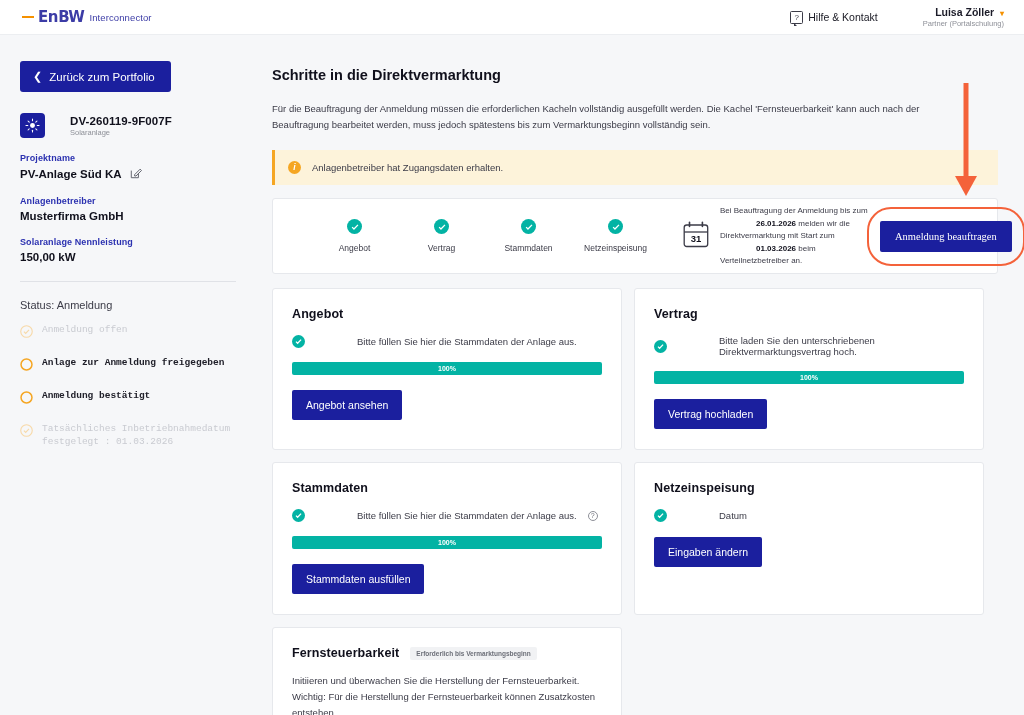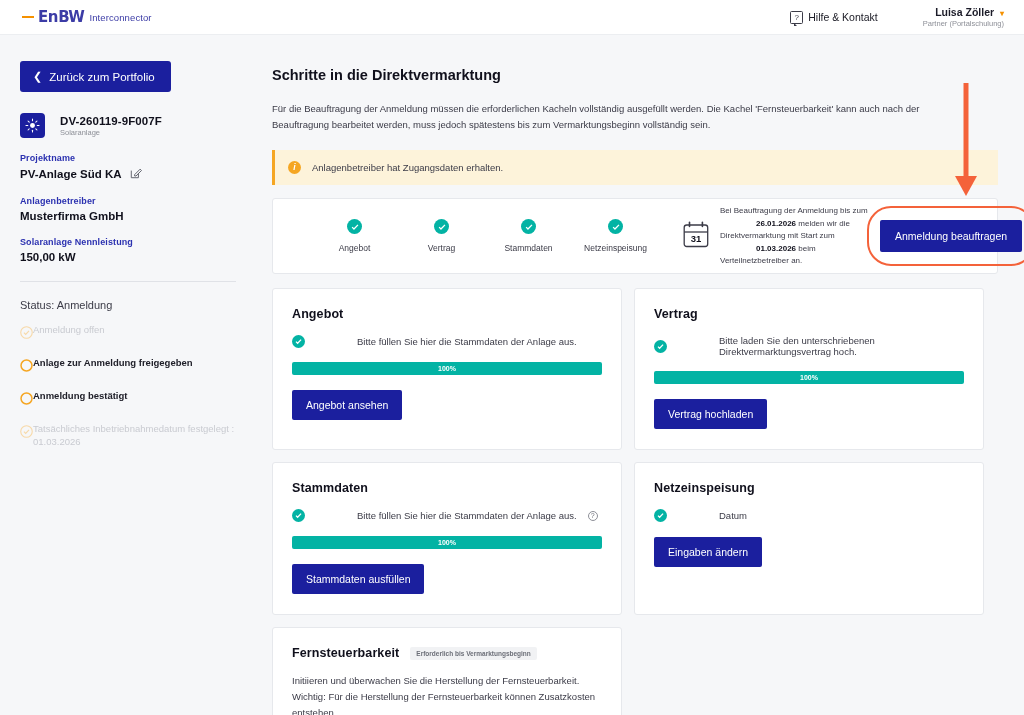--- a/index.html
+++ b/index.html
@@ -48,38 +48,38 @@
     position: absolute; top: 35px; left: 0; width: 258px; height: 680px;
     background: #f6f7f9; padding: 26px 22px 0 20px;
   }
   .back-btn {
     display: inline-flex; align-items: center; gap: 7px;
     background: #1b1f9e; color: #fff; border: none;
     padding: 9px 16px 9px 13px; border-radius: 3px;
     font-size: 11.5px; cursor: pointer; font-family: inherit;
   }
   .back-btn .chev-left { font-size: 11px; }
-  .plant-row { display: flex; align-items: center; gap: 15px; margin-top: 21px; }
+  .plant-row { display: flex; align-items: center; gap: 25px; margin-top: 21px; }
   .plant-icon {
     width: 25px; height: 25px; border-radius: 4px; background: #1b1f9e;
     display: flex; align-items: center; justify-content: center; flex: none;
   }
   .plant-id { font-size: 11.5px; font-weight: bold; color: #10101c; letter-spacing: .1px; }
   .plant-type { font-size: 7.5px; color: #8e9098; margin-top: 1px; }
   .field { margin-top: 15px; }
   .field-label { font-size: 9px; color: #2b31b0; font-weight: bold; letter-spacing: .1px; }
   .field-value {
     font-size: 11.5px; color: #10101c; font-weight: bold; margin-top: 4px;
     display: flex; align-items: center; gap: 8px;
   }
   .pencil-icon { cursor: pointer; }
   .divider { height: 1px; background: #e0e2e7; margin: 18px 0 0 0; }
   .status-title { font-size: 11px; color: #3b3b47; margin-top: 17px; }
   .status-list { margin-top: 13px; }
-  .status-item { display: flex; margin-bottom: 14px; align-items: flex-start; }
+  .status-item { display: flex; gap: 9px; margin-bottom: 14px; align-items: flex-start; font-family: Liberation Mono, monospace; }
   .status-circle { flex: none; margin-top: 1px; }
   .status-text { font-size: 9.5px; line-height: 1.35; }
   .status-text.done { color: #c9cbd1; }
   .status-text.active { color: #20202a; font-weight: bold; }
 
   
   .main {
     position: absolute; top: 35px; left: 258px; width: 766px; height: 680px;
     padding: 32px 26px 0 14px;
   }
@@ -116,21 +116,21 @@
   .cal-icon { flex: none; }
   .deadline-text { font-size: 8px; color: #3b3b47; line-height: 1.55; width: 160px; }
   .deadline-text b { color: #10101c; margin-left: 36px; }
   .cta-wrap { margin-left: auto; position: relative; }
   .cta-ring {
     position: absolute; left: -13px; top: -14px; right: -13px; bottom: -14px;
     border: 2.5px solid #f4623a; border-radius: 24px; pointer-events: none;
   }
   .cta-btn {
     background: #1b1f9e; color: #fff; border: none; border-radius: 2px;
-    font-size: 10.5px; padding: 10px 15px; cursor: pointer; font-family: Liberation Sans, sans-serif;
+    font-size: 10.5px; padding: 10px 15px; cursor: pointer; font-family: Liberation Serif, serif;
     white-space: nowrap;
   }
   .arrow-annot { position: absolute; right: 44px; top: 48px; }
 
   
   .grid { display: flex; flex-wrap: wrap; gap: 12px; margin-top: 14px; }
   .tile {
     background: #fff; border: 1px solid #e6e8ec; border-radius: 3px;
     width: 350px; padding: 18px 19px 20px 19px; position: relative;
   }

